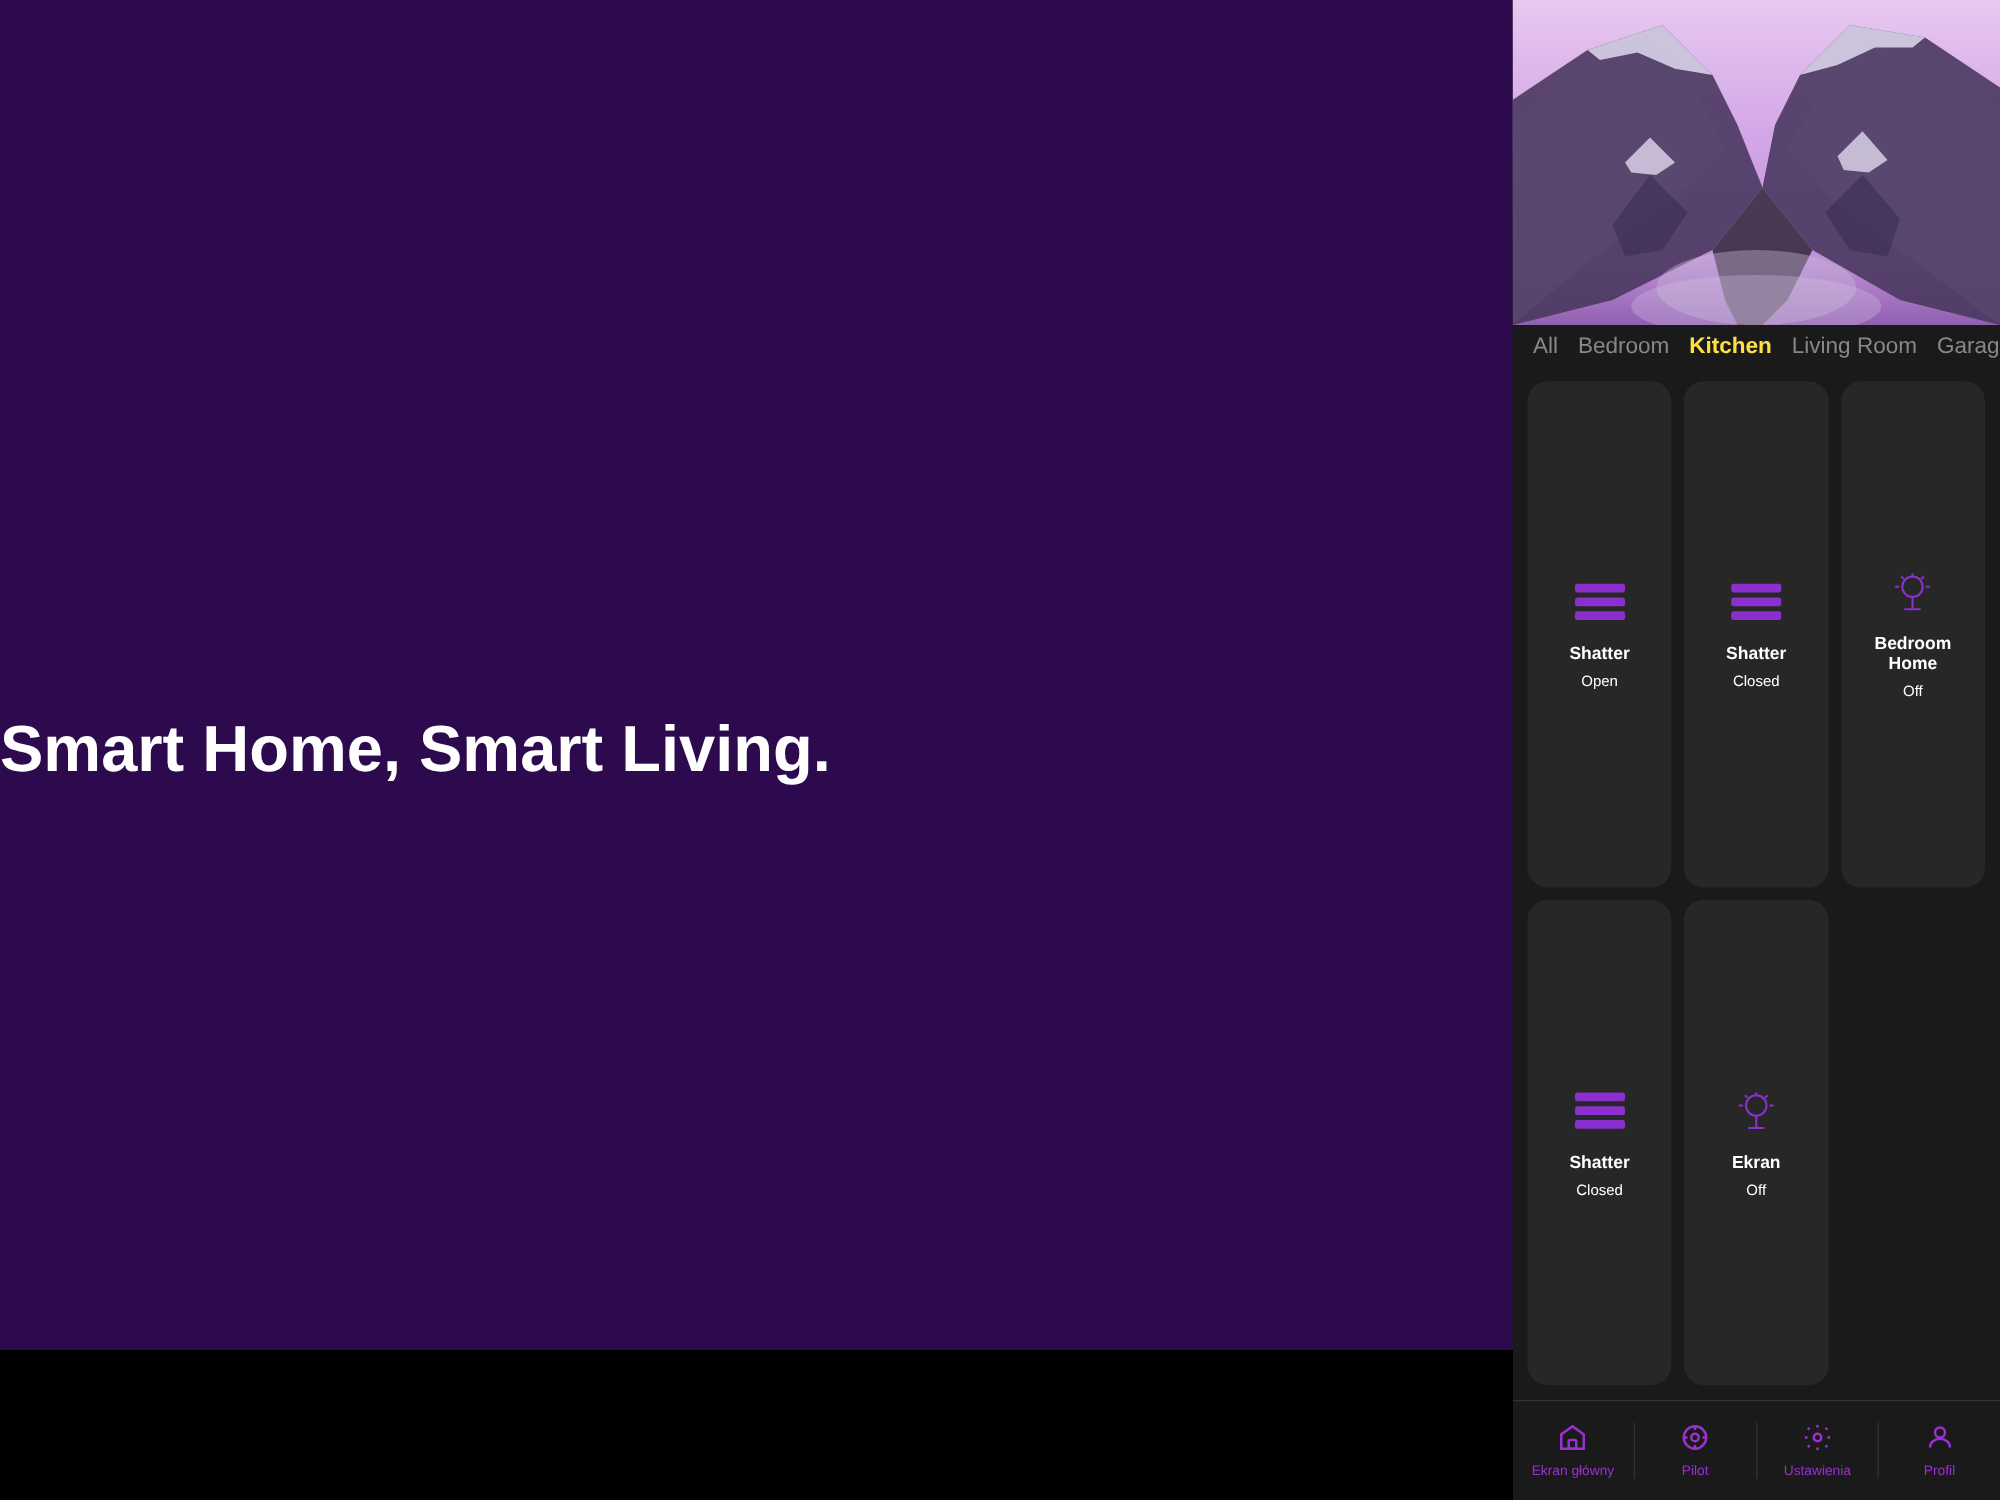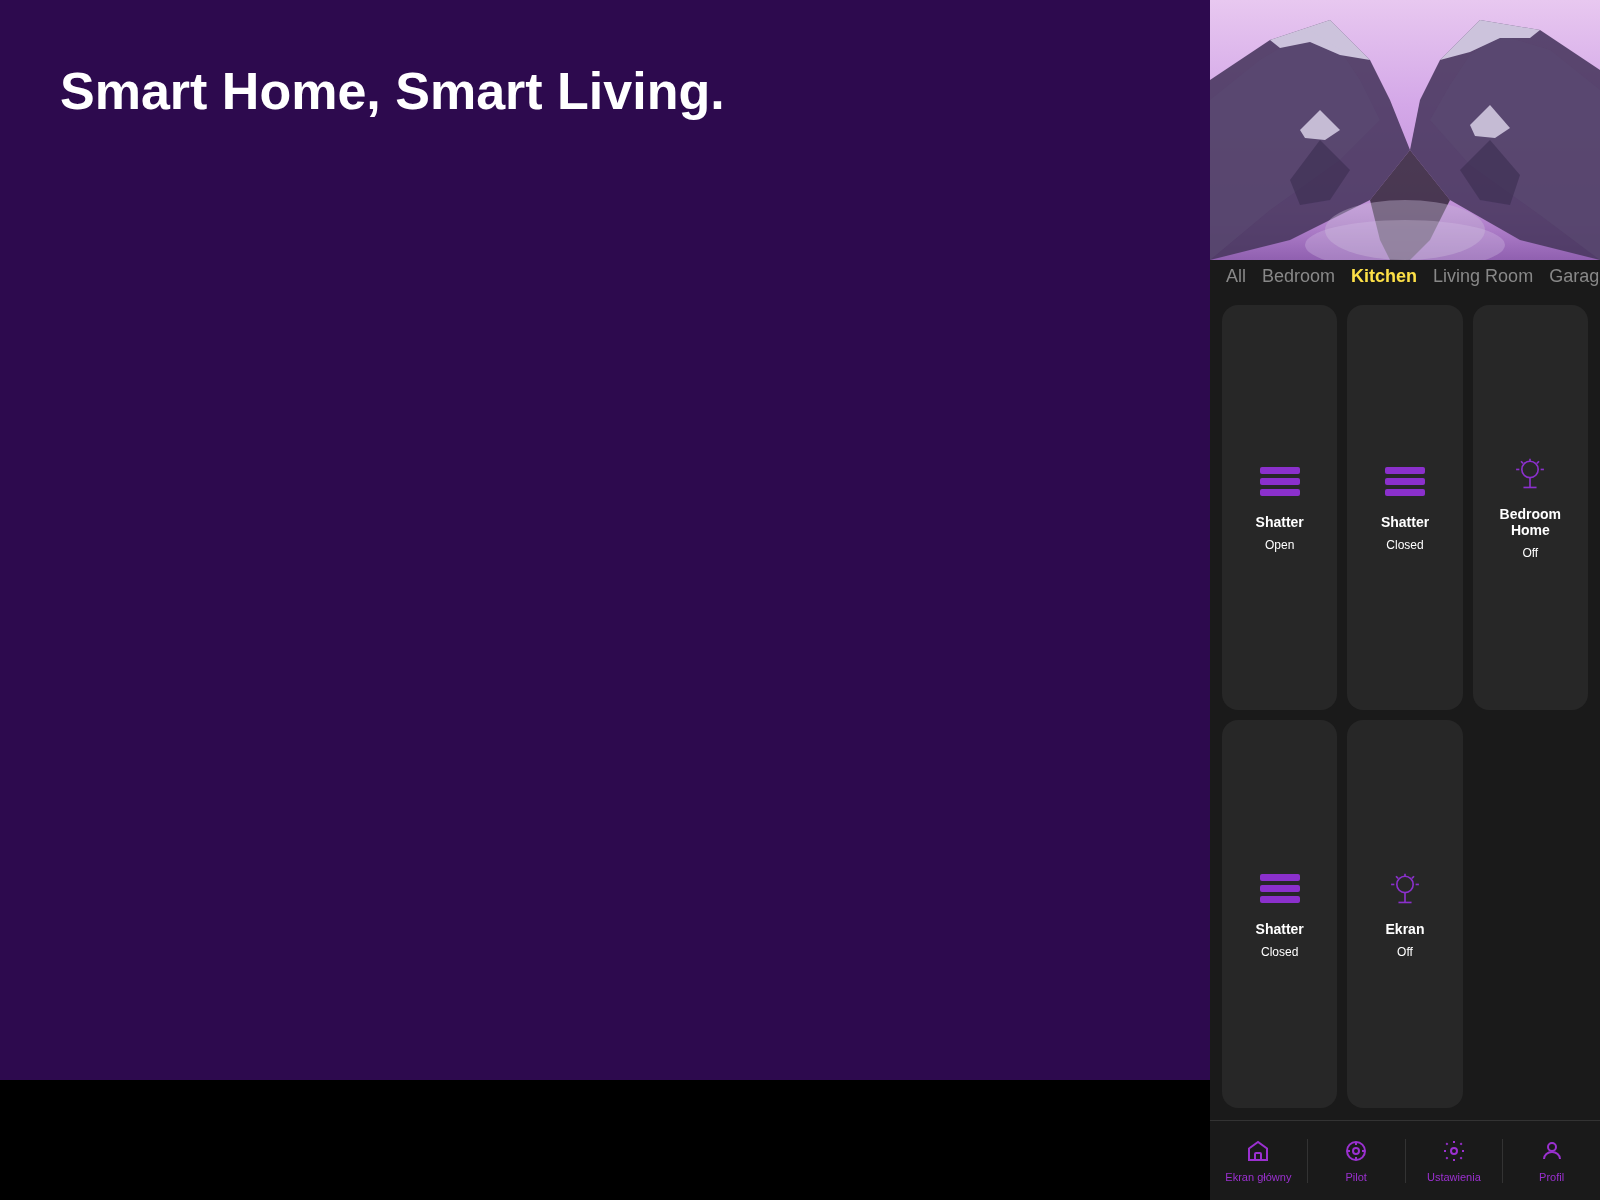--- a/index.html
+++ b/index.html
@@ -10,22 +10,21 @@
       background: #2d0a4e;
       font-family: -apple-system, BlinkMacSystemFont, 'Segoe UI', sans-serif;
       overflow: hidden;
       display: flex;
       align-items: stretch;
     }
 
     .left-panel {
       flex: 1;
       display: flex;
-      align-items: flex-start;
-      padding: 60px;
+      align-items: center;
       border-radius: 11px;
     }
 
     .tagline {
       color: #ffffff;
       font-size: 52px;
       font-weight: 800;
       line-height: 1.2;
     }
 

